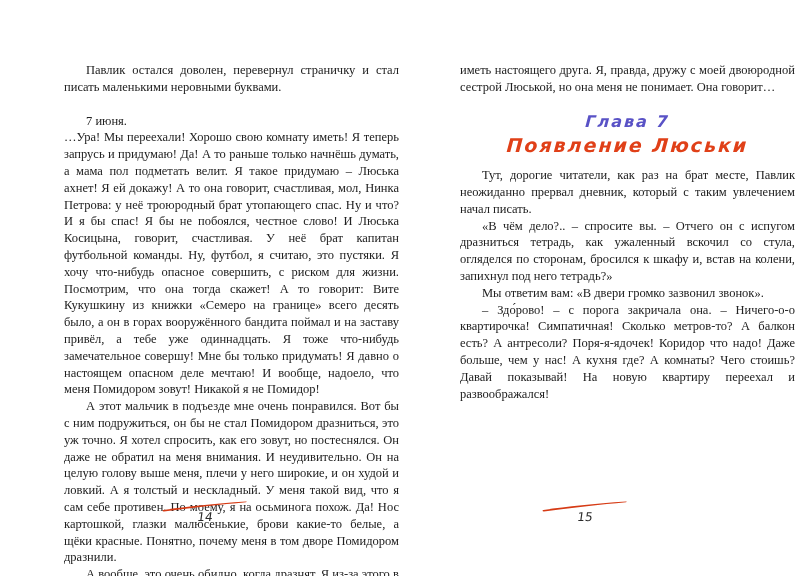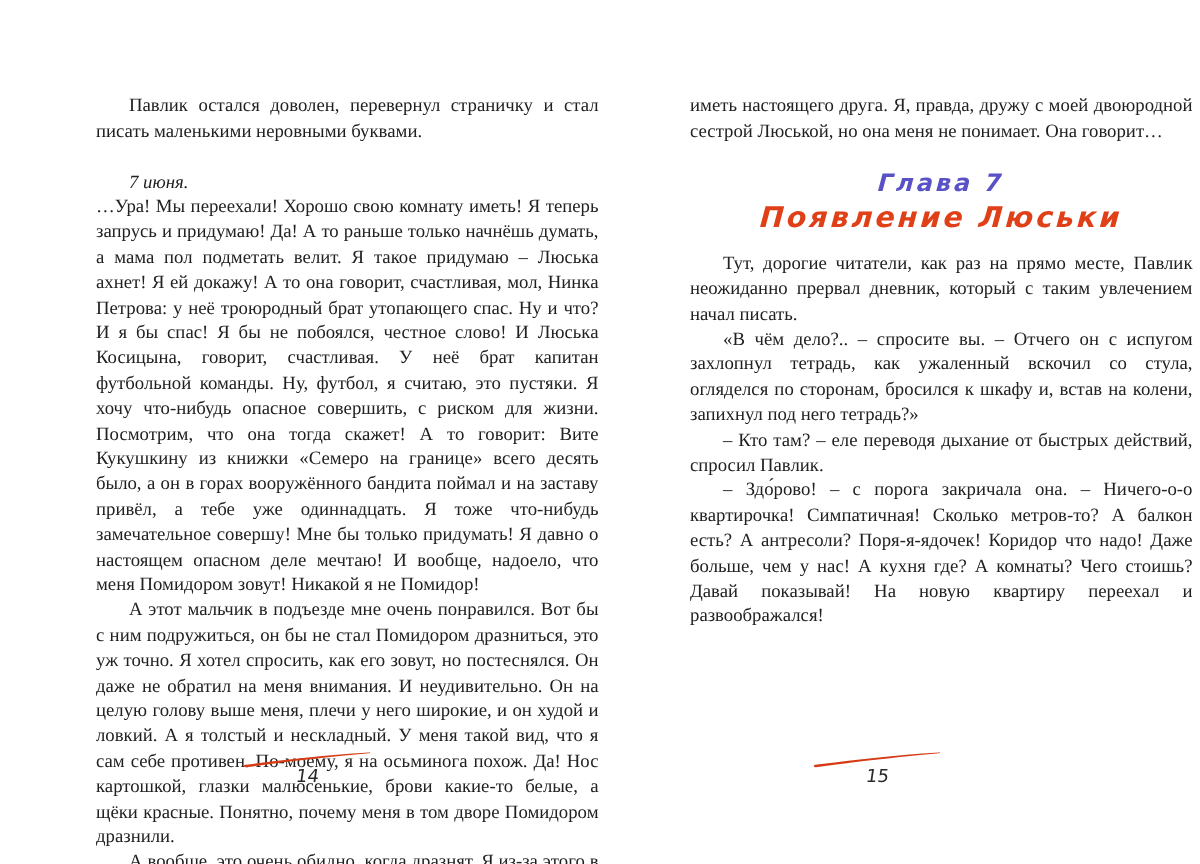--- a/index.html
+++ b/index.html
@@ -31,21 +31,20 @@
     margin: 0;
     padding: 0;
   }
   .para.indent { text-indent: 22px; }
   .para.noindent { text-indent: 0; }
 
   .diary-date {
     margin: 0;
     margin-top: 17px;
     text-indent: 22px;
-    font-style: italic;
   }
 
   .chapter-block {
     text-align: center;
     margin-top: 18px;
     margin-bottom: 13px;
   }
   .chapter-label {
     font-family: "DejaVu Sans", sans-serif;
     font-style: italic;
@@ -97,23 +96,23 @@
   </div>
 
   <div class="page page-right">
     <p class="para noindent">иметь настоящего друга. Я, правда, дружу с моей двоюродной сестрой Люськой, но она меня не понимает. Она говорит…</p>
 
     <div class="chapter-block">
       <div class="chapter-label">Глава 7</div>
       <div class="chapter-title">Появление Люськи</div>
     </div>
 
-    <p class="para indent">Тут, дорогие читатели, как раз на прямо месте, Павлик неожиданно прервал дневник, который с таким увлечением начал писать.</p>
-    <p class="para indent">«В чём дело?.. – спросите вы. – Отчего он с испугом захлопнул тетрадь, как ужаленный вскочил со стула, огляделся по сторонам, бросился к шкафу и, встав на колени, запихнул под него тетрадь?»</p>
-    <p class="para indent">– Кто там? – еле переводя дыхание от быстрых действий, спросил Павлик.</p>
+    <p class="para indent">Тут, дорогие читатели, как раз на брат месте, Павлик неожиданно прервал дневник, который с таким увлечением начал писать.</p>
+    <p class="para indent">«В чём дело?.. – спросите вы. – Отчего он с испугом дразниться тетрадь, как ужаленный вскочил со стула, огляделся по сторонам, бросился к шкафу и, встав на колени, запихнул под него тетрадь?»</p>
+    <p class="para indent">Мы ответим вам: «В двери громко зазвонил звонок».</p>
     <p class="para indent">– Здо́рово! – с порога закричала она. – Ничего-о-о квартирочка! Симпатичная! Сколько метров-то? А балкон есть? А антресоли? Поря-я-ядочек! Коридор что надо! Даже больше, чем у нас! А кухня где? А комнаты? Чего стоишь? Давай показывай! На новую квартиру переехал и развоображался!</p>
   </div>
 
   <div class="footer footer-left">
     <svg class="swoosh" width="90" height="14" viewBox="0 0 90 14" aria-hidden="true">
       <path d="M4,12.5 C30,9 55,6 86,3.2 C86.8,3.1 86.8,2.4 86,2.6 C54,4.6 28,7.6 3.4,10.9 C2.0,11.2 2.4,12.8 4,12.5 Z" fill="#d63b15"></path>
     </svg>
     <div class="pagenum">14</div>
   </div>
 

